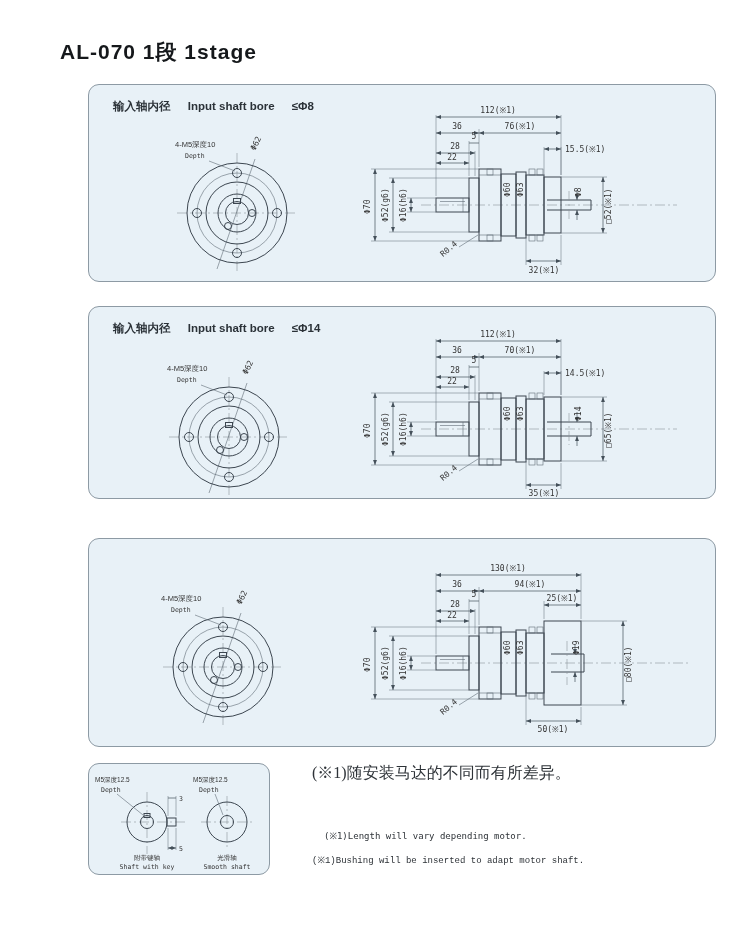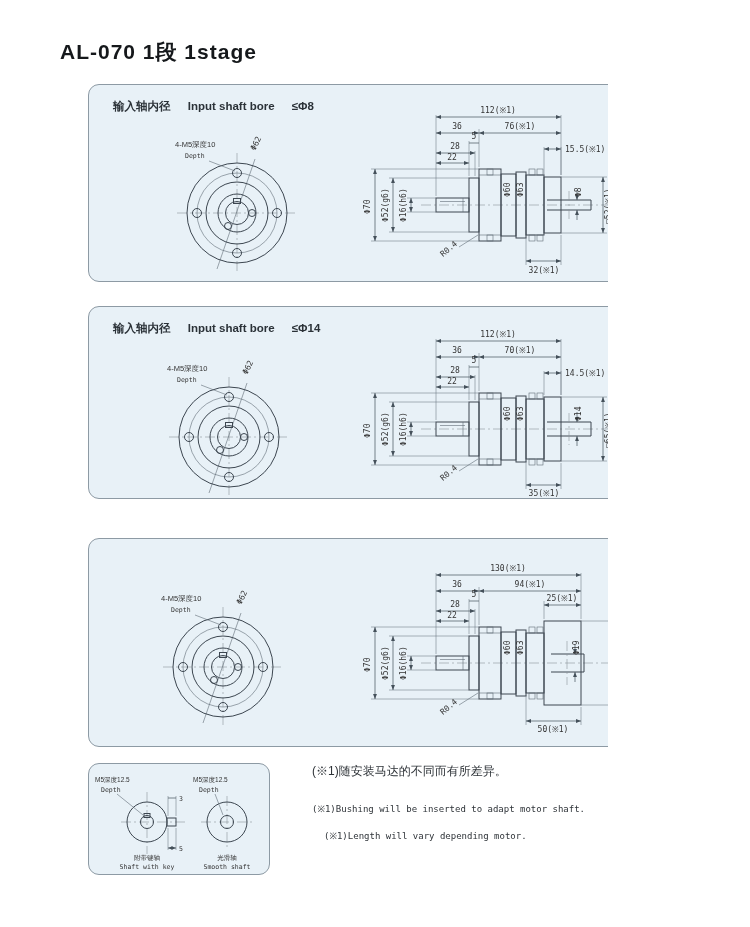--- a/index.html
+++ b/index.html
@@ -1,36 +1,36 @@
 <!DOCTYPE html>
 <html><head>
 <meta charset="utf-8">
 <style>
   html,body{margin:0;padding:0;background:#fff;}
-  .page{position:relative;width:608px;height:927px;background:#ffffff;overflow:hidden;
+  .page{position:relative;width:750px;height:927px;background:#ffffff;overflow:hidden;
         font-family:"Liberation Sans",sans-serif;}
   .title{position:absolute;left:60px;top:38px;font-size:21px;font-weight:bold;color:#15181b;
          letter-spacing:1px;}
   .panel{position:absolute;left:88px;width:626px;background:#e8f1f7;border:1.2px solid #8d9aa4;
          border-radius:11px;}
   .phead{position:absolute;left:24px;top:14px;font-size:11.5px;font-weight:600;color:#2b3238;}
   .phead span{margin-right:14px;}
   .pl-svg{position:absolute;left:0;top:0;}
   
   .ln{stroke:#3c4650;stroke-width:1;fill:none;}
   .thin{stroke:#5f6b75;stroke-width:0.6;fill:none;}
   .ext{stroke:#6b7680;stroke-width:0.55;fill:none;}
   .cl{stroke:#8a949c;stroke-width:0.6;fill:none;stroke-dasharray:10 3 2 3;}
   .dim{stroke:#44505a;stroke-width:0.7;fill:none;}
   .t{font-family:"DejaVu Sans Mono","Liberation Mono",monospace;font-size:8px;fill:#333;}
   .ts{font-family:"DejaVu Sans Mono","Liberation Mono",monospace;font-size:6.5px;fill:#333;}
   .tc{font-family:"Liberation Sans",sans-serif;font-size:7.5px;fill:#333;}
   .tcs{font-family:"Liberation Sans",sans-serif;font-size:6.5px;fill:#333;}
   .note{position:absolute;left:312px;color:#2e3338;}
-  .note-cn{font-family:Liberation Sans, sans-serif;font-size:12px;}
+  .note-cn{font-family:Liberation Serif, serif;font-size:16px;}
   .note-en{font-family:"DejaVu Sans Mono","Liberation Mono",monospace;font-size:9px;}
 </style>
 </head>
 <body>
 
 <div class="page">
 
   <div class="title">AL-070  1段  1stage</div>
 
   <div class="panel" style="top:84px;height:196px;">
@@ -400,15 +400,15 @@
         <text class="tcs" x="104" y="18">M5深度12.5</text>
         <text class="ts" x="110" y="28">Depth</text>
         <text class="tcs" x="138" y="96" text-anchor="middle">光滑轴</text>
         <text class="ts" x="138" y="105" text-anchor="middle">Smooth shaft</text>
       </g>
     </svg>
   </div>
 
   <div class="note note-cn" style="top:763px;">(※1)随安装马达的不同而有所差异。</div>
   <div class="note note-en" style="top:829px;margin-left:12px;">(※1)Length will vary depending motor.</div>
-  <div class="note note-en" style="top:802px;">(※1)Bushing will be inserted to adapt motor shaft.</div>
+  <div class="note note-en" style="top:853px;font-family:Liberation Mono, monospace;">(※1)Bushing will be inserted to adapt motor shaft.</div>
 
 </div>
 
 </body></html>

